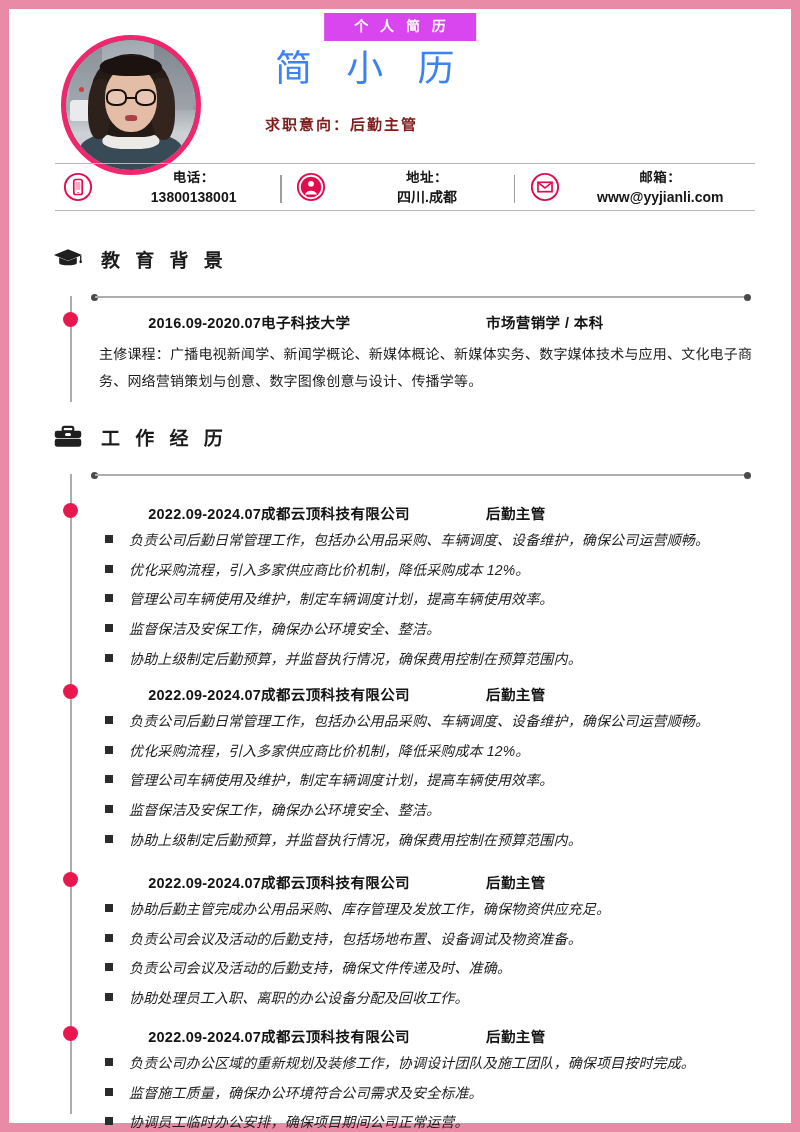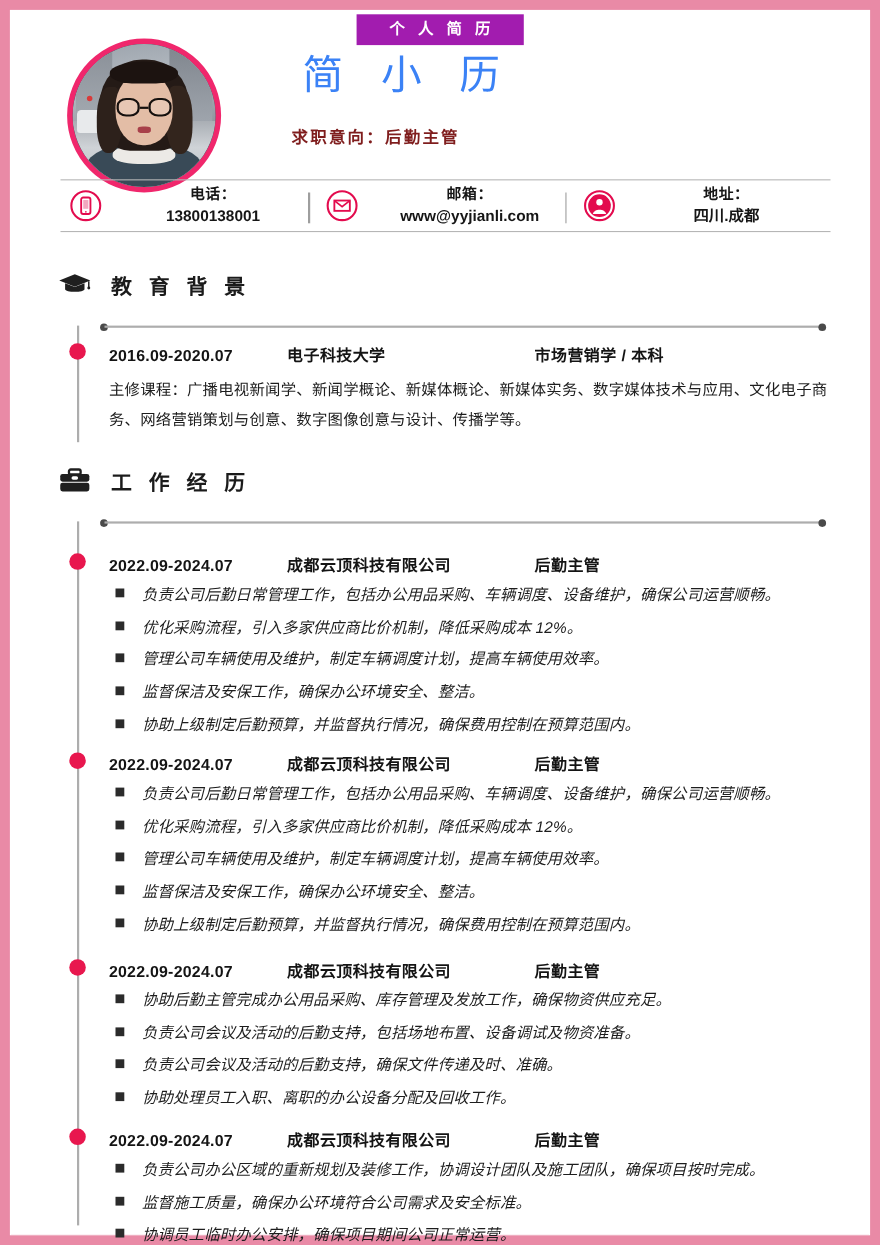--- a/index.html
+++ b/index.html
@@ -23,21 +23,21 @@
     width:780px; height:1112px;
     background:#ffffff;
     border:3px solid #ffffff;
     outline:1px solid #ffffff;
   }
   
   .top-tab {
     position:absolute;
     left:50%; top:0;
     transform:translateX(-50%);
-    background:#a21caf;
+    background:#d946ef;
     color:#ffffff;
     font-size:14px;
     font-weight:bold;
     letter-spacing:4px;
     padding:6px 26px 7px 30px;
     z-index:5;
     line-height:1.1;
   }
   
   .header {
@@ -185,21 +185,21 @@
     position:absolute;
     left:50px;
     width:15px; height:15px;
     border-radius:50%;
     background:#e8174e;
   }
 
   
   .entry { position:absolute; left:86px; width:660px; }
   .e-row { display:flex; align-items:baseline; font-size:14.5px; font-weight:bold; color:#141414; }
-  .e-date { width:162px; flex:0 0 162px; letter-spacing:.2px; }
+  .e-date { width:162px; flex:0 0 162px; letter-spacing:.2px;text-align:right; }
   .e-org  { width:225px; flex:0 0 225px; letter-spacing:.4px; }
   .e-role { flex:1; letter-spacing:.4px; }
   .e-desc { margin-top:9px; font-size:14px; color:#1d1d1d; line-height:1.95; letter-spacing:.2px; }
 
   ul.bullets { list-style:none; margin-top:6px;font-style:italic; }
   ul.bullets li {
     position:relative;
     padding-left:30px;
     font-size:14px;
     color:#1d1d1d;
@@ -264,42 +264,42 @@
         <span class="c-text">
           <span class="c-label">电话：</span><br>
           <span class="c-value">13800138001</span>
         </span>
       </div>
 
       <div class="c-item">
         <span class="c-ico">
           <svg viewBox="0 0 32 32" width="30" height="30">
             <circle cx="16" cy="16" r="14" fill="none" stroke="#e30b4e" stroke-width="2"></circle>
-            <rect x="8.5" y="11" width="15" height="10" fill="none" stroke="#e30b4e" stroke-width="1.8"></rect>
-            <path d="M8.5 11 L16 17 L23.5 11" fill="none" stroke="#e30b4e" stroke-width="1.6"></path>
+            <circle cx="16" cy="16" r="11" fill="#e30b4e"></circle>
+            <circle cx="16" cy="12.6" r="3.1" fill="#ffffff"></circle>
+            <path d="M9.6 24 C10.6 18.6 21.4 18.6 22.4 24 Z" fill="#ffffff"></path>
           </svg>
         </span>
         <span class="c-text">
-          <span class="c-label">邮箱：</span><br>
-          <span class="c-value">www@yyjianli.com</span>
+          <span class="c-label">地址：</span><br>
+          <span class="c-value">四川.成都</span>
         </span>
       </div>
 
       <div class="c-item">
         <span class="c-ico">
           <svg viewBox="0 0 32 32" width="30" height="30">
             <circle cx="16" cy="16" r="14" fill="none" stroke="#e30b4e" stroke-width="2"></circle>
-            <circle cx="16" cy="16" r="11" fill="#e30b4e"></circle>
-            <circle cx="16" cy="12.6" r="3.1" fill="#ffffff"></circle>
-            <path d="M9.6 24 C10.6 18.6 21.4 18.6 22.4 24 Z" fill="#ffffff"></path>
+            <rect x="8.5" y="11" width="15" height="10" fill="none" stroke="#e30b4e" stroke-width="1.8"></rect>
+            <path d="M8.5 11 L16 17 L23.5 11" fill="none" stroke="#e30b4e" stroke-width="1.6"></path>
           </svg>
         </span>
         <span class="c-text">
-          <span class="c-label">地址：</span><br>
-          <span class="c-value">四川.成都</span>
+          <span class="c-label">邮箱：</span><br>
+          <span class="c-value">www@yyjianli.com</span>
         </span>
       </div>
     </div>
 
     <div class="section-head" style="top:232px;">
       <span class="sec-ico">
         <svg viewBox="0 0 34 28" width="30" height="26">
           <path d="M17 3 L33 9.5 L17 16 L1 9.5 Z" fill="#1f1f1f"></path>
           <path d="M7 12.2 L7 18.5 C7 22 27 22 27 18.5 L27 12.2 L17 16.2 Z" fill="#1f1f1f"></path>
           <line x1="31.4" y1="10.2" x2="31.4" y2="16.5" stroke="#1f1f1f" stroke-width="1.5"></line>

